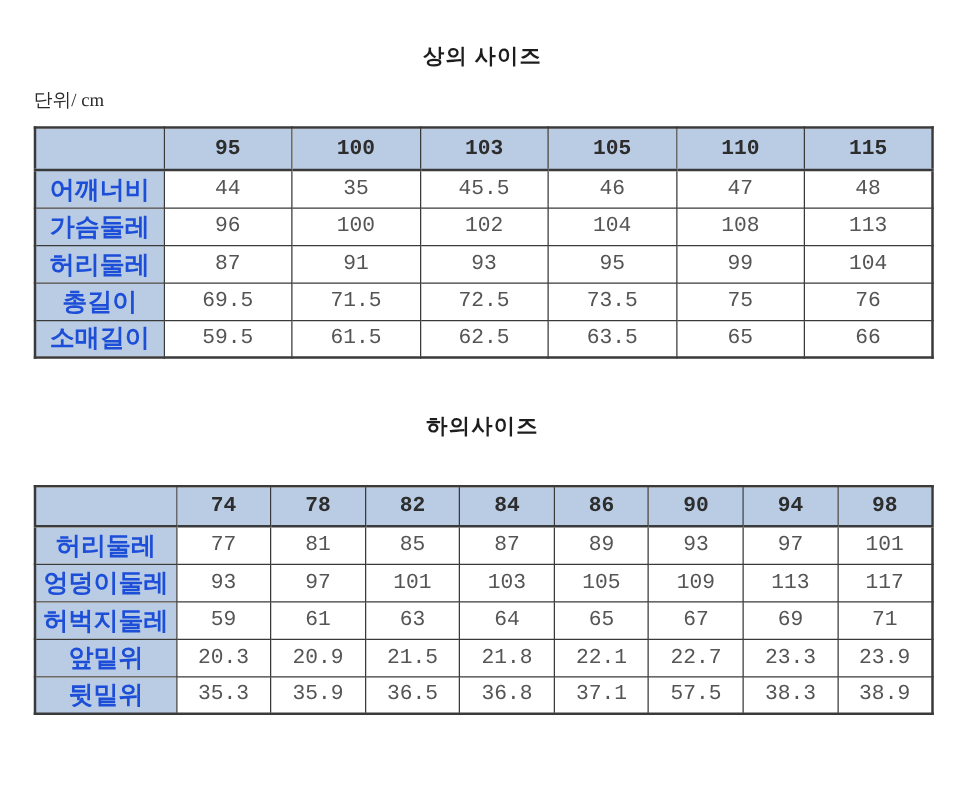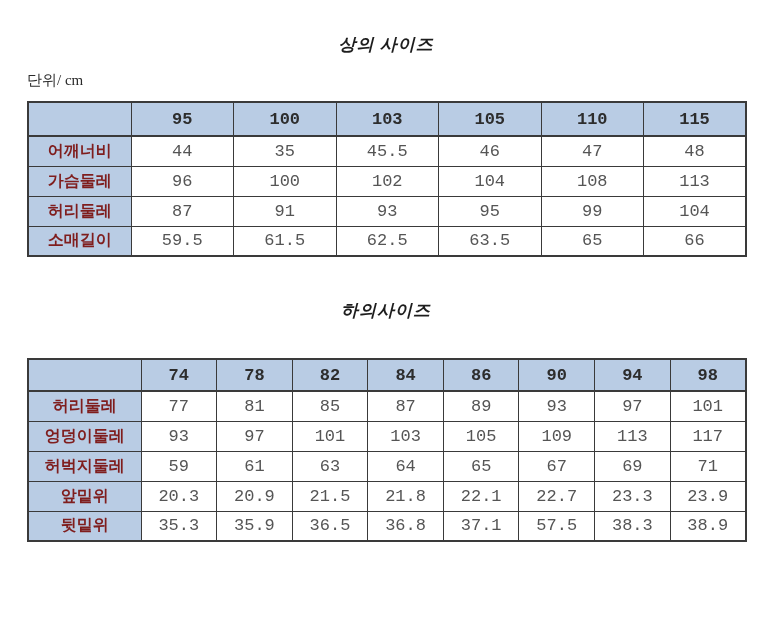--- a/index.html
+++ b/index.html
@@ -17,21 +17,20 @@
     margin-left: 27px;
   }
   .table-title {
     margin: 0;
     text-align: center;
     font-family: "Liberation Serif", serif;
     font-weight: bold;
     font-size: 17px;
     color: #1d1d1d;
     letter-spacing: 1px;
-    font-style: italic;
   }
   .title-top    { margin-top: 32px; }
   .title-bottom { margin-top: 42px; }
   .unit-label {
     text-align: left;
     font-family: "Liberation Serif", serif;
     font-size: 15px;
     color: #2a2a2a;
     margin-top: 15px;
     margin-bottom: 11px;
@@ -55,22 +54,22 @@
     font-family: "Liberation Mono", monospace;
     font-weight: bold;
     font-size: 17px;
     color: var(--header-text, #2d2d2d);
     border-bottom: 2.5px solid var(--border, #3a3a3a);
   }
   .size-table tbody th.rowlabel {
     background: var(--header-bg, #b9cce4);
     font-family: Liberation Mono, monospace;
     font-weight: bold;
-    font-size: 16px;
-    color: #7f1d1d;
+    font-size: 20px;
+    color: #1d4ed8;
   }
   .size-table tbody td {
     background: #ffffff;
     font-family: "Liberation Mono", monospace;
     font-size: 17px;
     color: var(--data-text, #555555);
   }
   .table-top    thead tr { height: 34px; }
   .table-bottom thead tr { height: 32px; }
   .size-table tbody tr   { height: 30px; }
@@ -131,20 +130,29 @@
         <tr>
           <th class="rowlabel">허리둘레</th>
           <td>87</td>
           <td>91</td>
           <td>93</td>
           <td>95</td>
           <td>99</td>
           <td>104</td>
         </tr>
         <tr>
+          <th class="rowlabel">총길이</th>
+          <td>69.5</td>
+          <td>71.5</td>
+          <td>72.5</td>
+          <td>73.5</td>
+          <td>75</td>
+          <td>76</td>
+        </tr>
+        <tr>
           <th class="rowlabel">소매길이</th>
           <td>59.5</td>
           <td>61.5</td>
           <td>62.5</td>
           <td>63.5</td>
           <td>65</td>
           <td>66</td>
         </tr>
       </tbody>
     </table>

